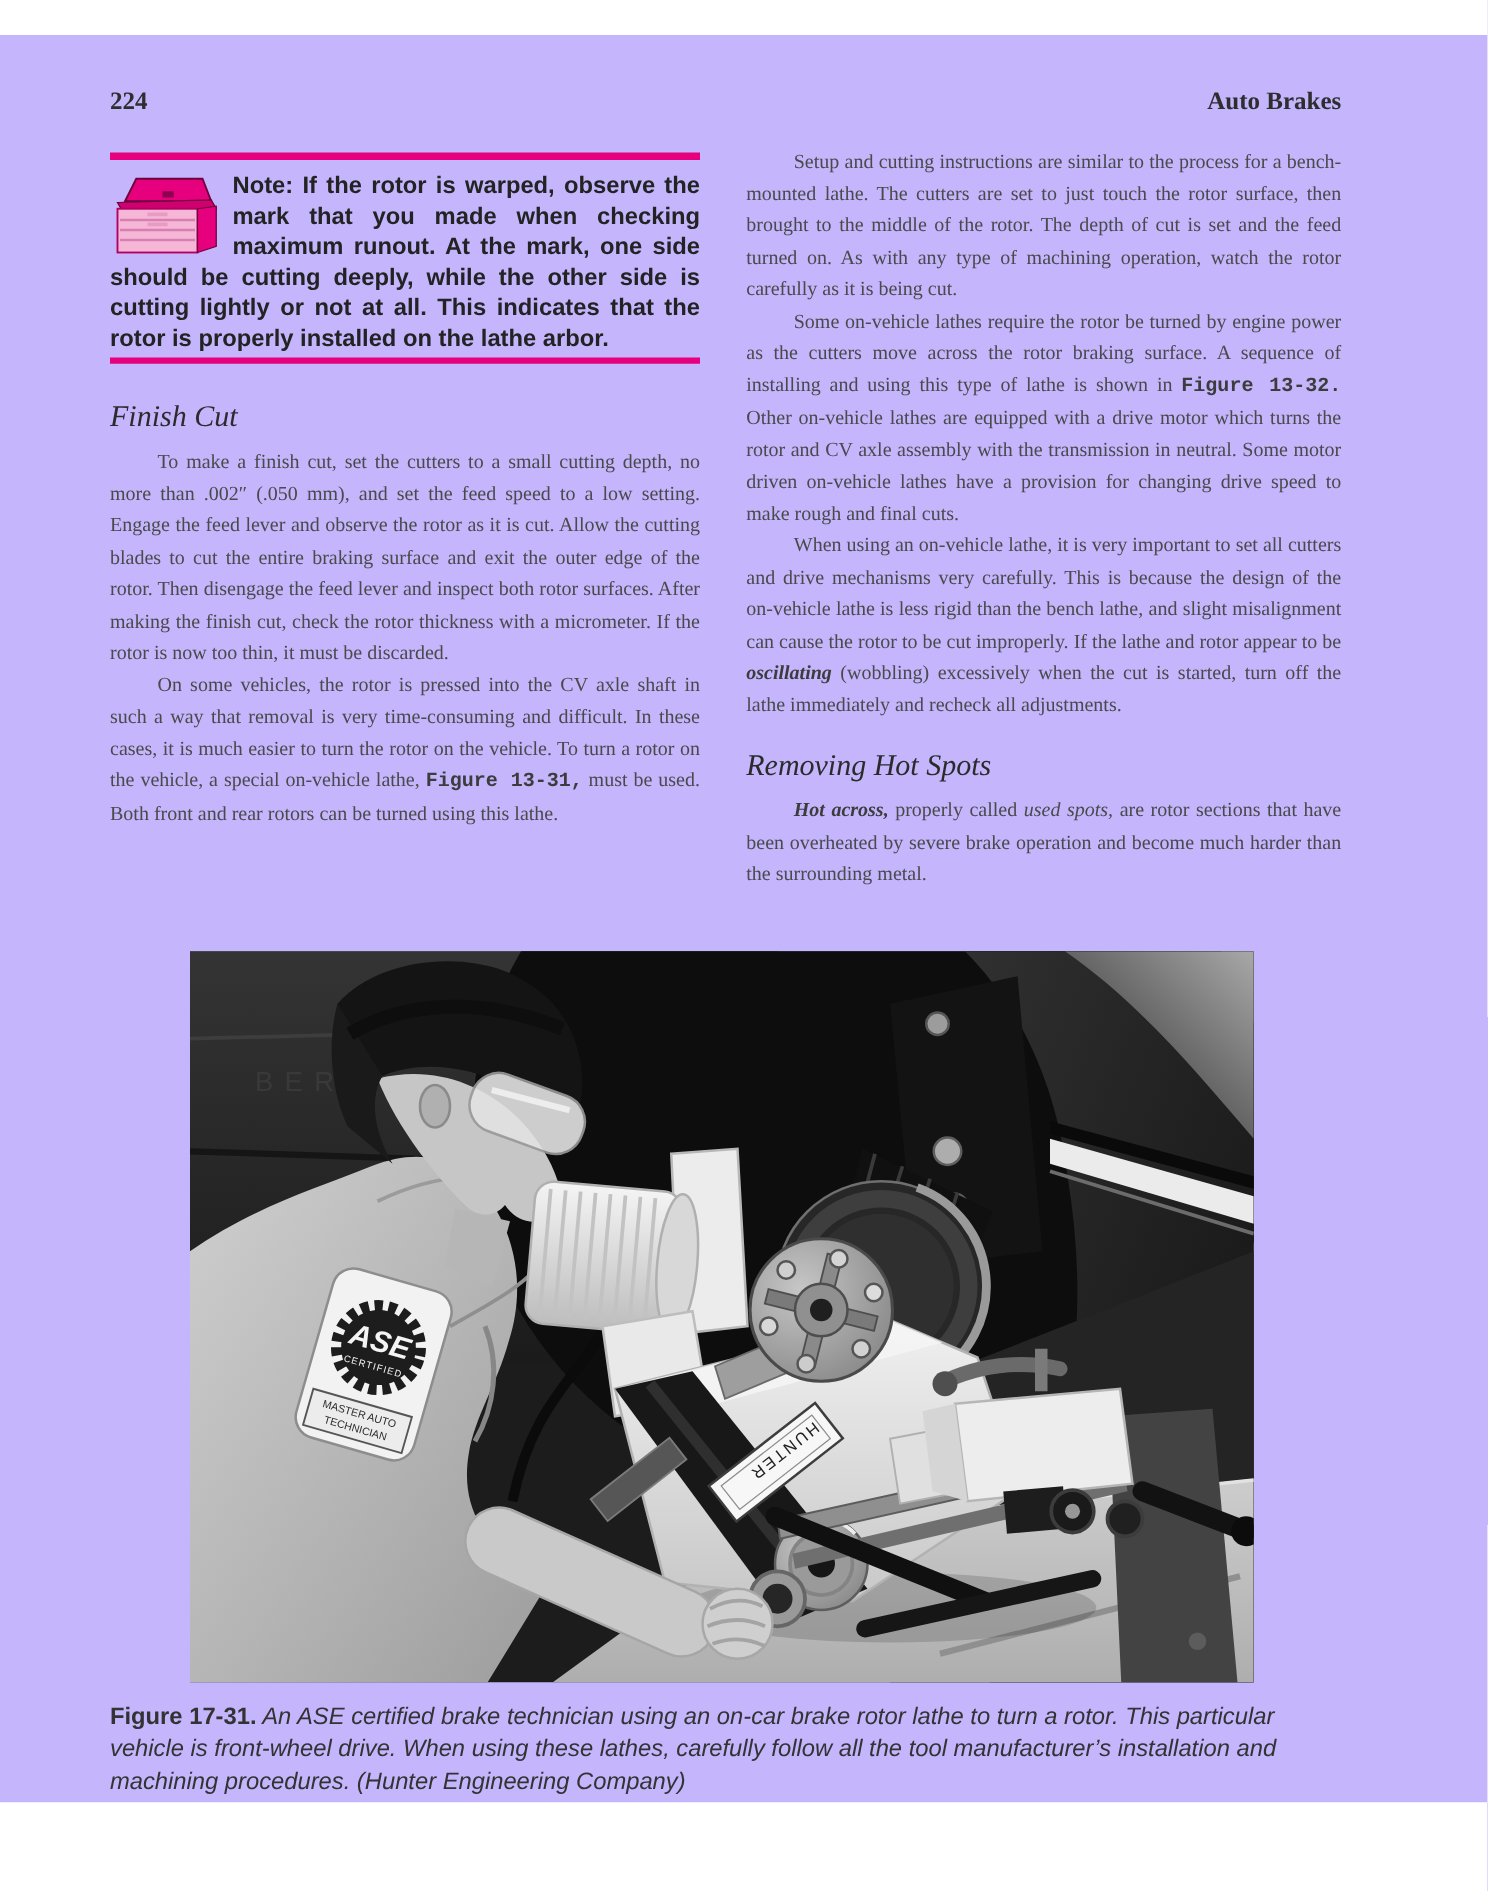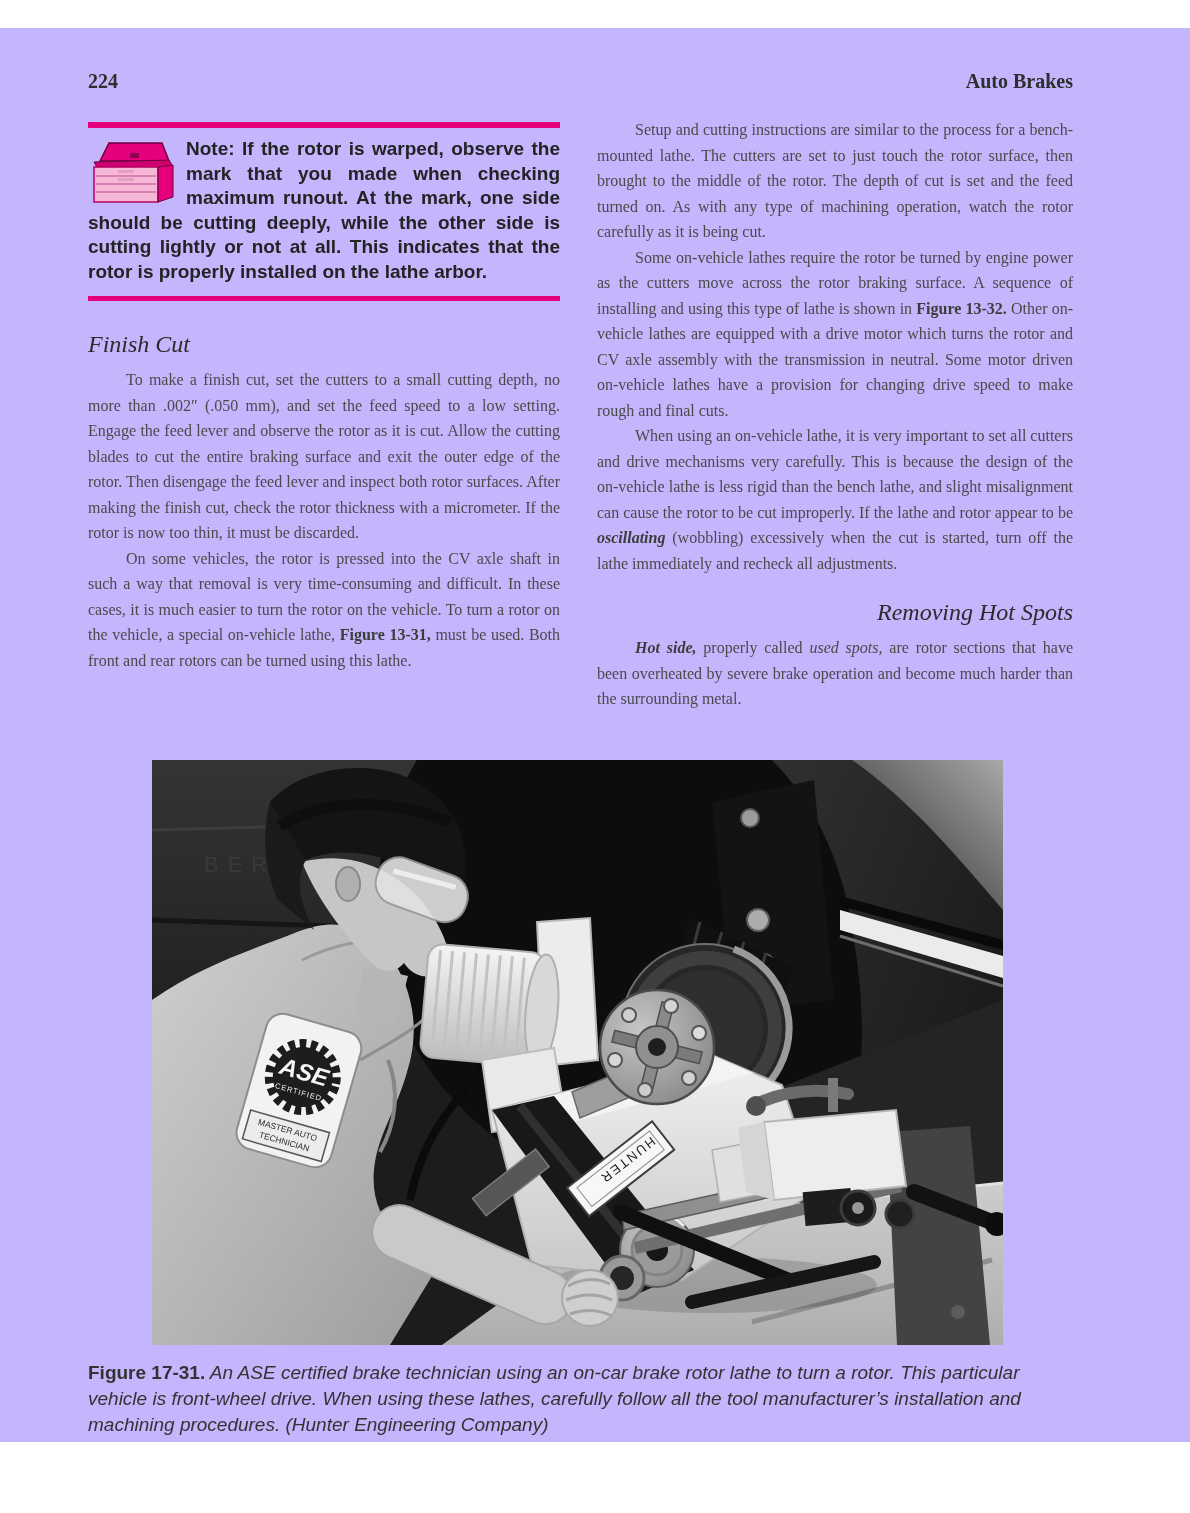--- a/index.html
+++ b/index.html
@@ -11,36 +11,36 @@
   
   .pg-header{display:flex; justify-content:space-between; align-items:baseline;
     font-weight:bold; font-size:20px; color:#2e2e2e;}
   
   .columns{display:flex; gap:37px; margin-top:24px; align-items:flex-start;}
   .col-left{width:472px;}
   .col-right{width:476px;}
   
   .note{
     border-top:6px solid #e6007e; border-bottom:5px solid #e6007e;
-    padding:9px 0 12px; margin-top:5px;
+    padding:9px 0 2px; margin-top:5px;
     font-family:"Liberation Sans", sans-serif; font-weight:bold;
     font-size:19px; line-height:24.5px; color:#232323; text-align:justify;
   }
   .toolbox{float:left; width:86px; height:66px; margin:3px 12px 2px 0;}
   
   p.body{margin:0; text-indent:38px; text-align:justify;
     font-size:16px; line-height:25.5px; color:#4a4a4a;}
-  .figref{font-weight:bold; color:#3c3c3c;}
+  .figref{font-weight:bold; color:#3c3c3c;font-family:Liberation Mono, monospace;}
   .term-bi{font-weight:bold; font-style:italic; color:#3c3c3c;}
   .term-i{font-style:italic;}
   h2.section{font-size:24px; line-height:28px; font-weight:normal; font-style:italic;
     color:#2b2b2b; margin:27px 0 9px 0;}
   h2.centered{text-align:center;}
   h2.first{margin-top:29px;}
-  .col-right h2.section{margin-top:22px;text-align:right;}
+  .col-right h2.section{margin-top:22px;}
   
   .figure-photo{margin:48px 0 0 64px; width:851px; height:585px;}
   .figure-photo svg{display:block;}
   .caption{margin-top:15px; font-family:"Liberation Sans", sans-serif;
     font-size:19px; line-height:26px; color:#333; text-align:left;}
   .cap-label{font-weight:bold;}
   .cap-text{font-style:italic;}
 </style>
 </head>
 <body>
@@ -77,21 +77,21 @@
 
       <p class="body"><span>On some vehicles, the rotor is pressed into the CV axle shaft in such a way that removal is very time-consuming and difficult. In these cases, it is much easier to turn the rotor on the vehicle. To turn a rotor on the vehicle, a special on-vehicle lathe, </span><span class="figref">Figure 13-31,</span><span> must be used. Both front and rear rotors can be turned using this lathe.</span></p>
     </div>
 
     <div class="col-right">
       <p class="body">Setup and cutting instructions are similar to the process for a bench-mounted lathe. The cutters are set to just touch the rotor surface, then brought to the middle of the rotor. The depth of cut is set and the feed turned on. As with any type of machining operation, watch the rotor carefully as it is being cut.</p>
       <p class="body"><span>Some on-vehicle lathes require the rotor be turned by engine power as the cutters move across the rotor braking surface. A sequence of installing and using this type of lathe is shown in </span><span class="figref">Figure 13-32.</span><span> Other on-vehicle lathes are equipped with a drive motor which turns the rotor and CV axle assembly with the transmission in neutral. Some motor driven on-vehicle lathes have a provision for changing drive speed to make rough and final cuts.</span></p>
       <p class="body"><span>When using an on-vehicle lathe, it is very important to set all cutters and drive mechanisms very carefully. This is because the design of the on-vehicle lathe is less rigid than the bench lathe, and slight misalignment can cause the rotor to be cut improperly. If the lathe and rotor appear to be </span><span class="term-bi">oscillating</span><span> (wobbling) excessively when the cut is started, turn off the lathe immediately and recheck all adjustments.</span></p>
 
       <h2 class="section">Removing Hot Spots</h2>
-      <p class="body"><span class="term-bi">Hot side,</span><span> properly called </span><span class="term-i">used spots,</span><span> are rotor sections that have been overheated by severe brake operation and become much harder than the surrounding metal.</span></p>
+      <p class="body"><span class="term-bi">Hot across,</span><span> properly called </span><span class="term-i">used spots,</span><span> are rotor sections that have been overheated by severe brake operation and become much harder than the surrounding metal.</span></p>
     </div>
   </div>
 
   <div class="figure-photo">
     <svg viewBox="0 0 851 585" width="851" height="585" aria-hidden="true">
       <defs>
         <linearGradient id="gPanel" x1="0" y1="0" x2="0" y2="1">
           <stop offset="0" stop-color="#343434"></stop>
             <stop offset="1" stop-color="#1b1b1b"></stop>
         </linearGradient>

